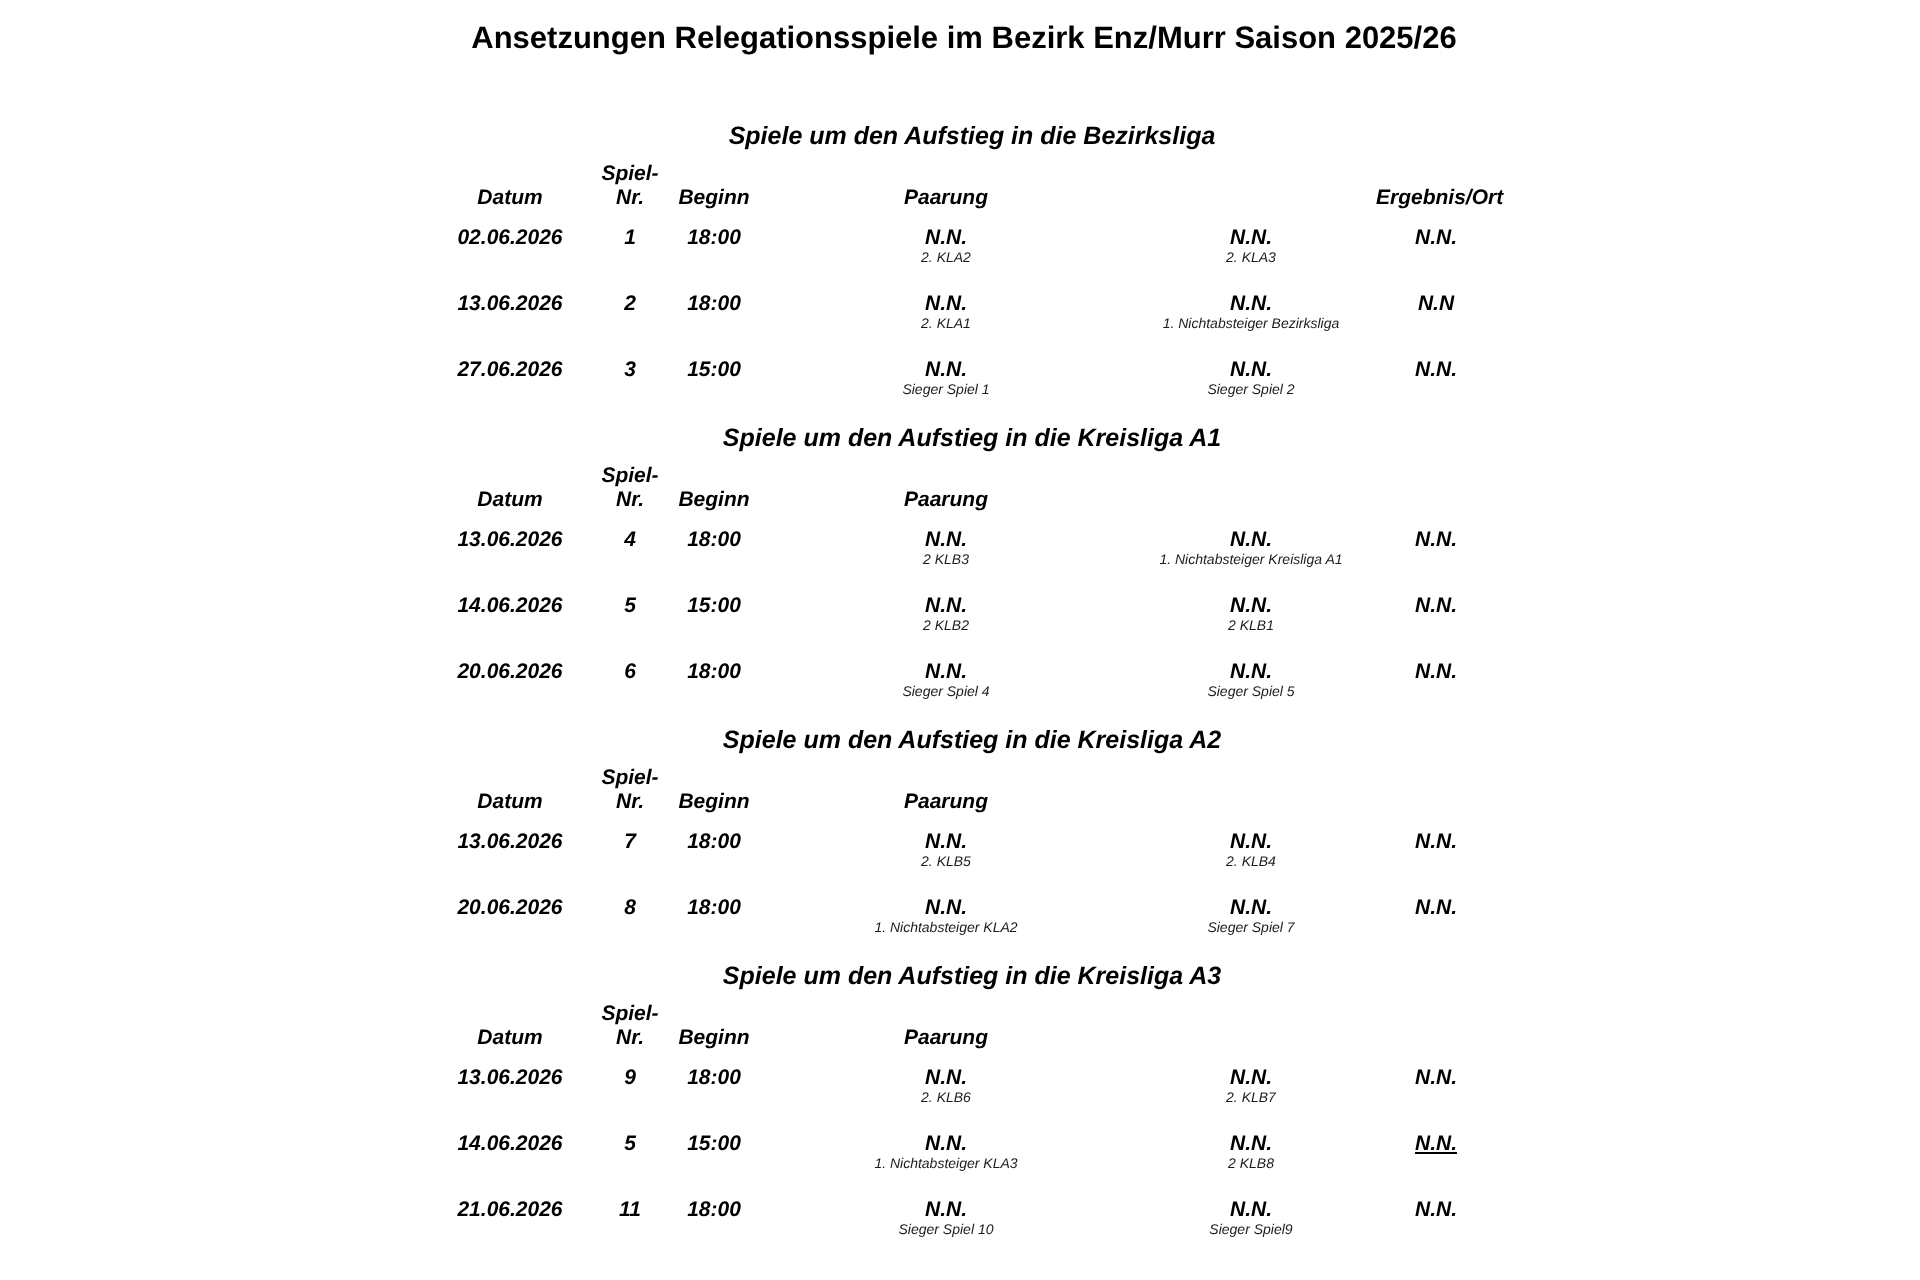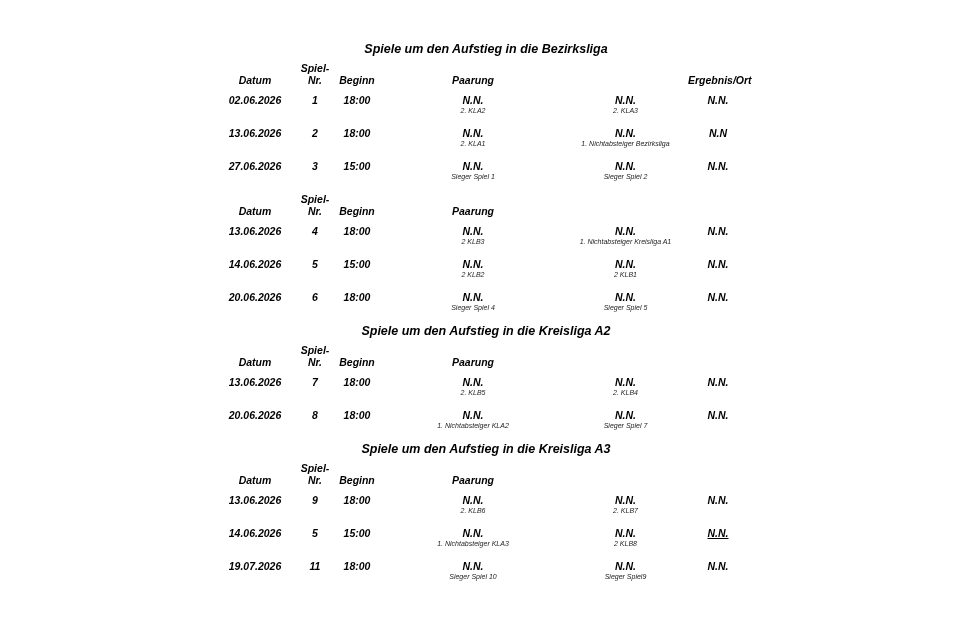--- a/index.html
+++ b/index.html
@@ -67,20 +67,21 @@
     letter-spacing: 0;
     white-space: nowrap;
   }
   .team-cell .name { white-space: nowrap; }
   .res-underline { text-decoration: underline; }
 </style>
 </head>
 <body>
 
 <div class="doc">
+  <div class="page-title">Ansetzungen Relegationsspiele im Bezirk Enz/Murr Saison 2025/26</div>
 
   <div class="content">
 
     <div class="section first">
       <div class="section-heading">Spiele um den Aufstieg in die Bezirksliga</div>
       <div class="grid header-row">
         <div class="cell">Datum</div>
         <div class="cell">
           <div>Spiel-</div>
           <div>Nr.</div>
@@ -131,20 +132,21 @@
         </div>
         <div class="cell team-cell">
           <div class="name">N.N.</div>
           <div class="sub">Sieger Spiel 2</div>
         </div>
         <div class="cell">N.N.</div>
       </div>
     </div>
 
     <div class="section">
+      <div class="section-heading">Spiele um den Aufstieg in die Kreisliga A1</div>
       <div class="grid header-row">
         <div class="cell">Datum</div>
         <div class="cell">
           <div>Spiel-</div>
           <div>Nr.</div>
         </div>
         <div class="cell">Beginn</div>
         <div class="cell">Paarung</div>
         <div class="cell"></div>
         <div class="cell"></div>
@@ -279,21 +281,21 @@
           <div class="sub">1. Nichtabsteiger KLA3</div>
         </div>
         <div class="cell team-cell">
           <div class="name">N.N.</div>
           <div class="sub">2 KLB8</div>
         </div>
         <div class="cell res-underline">N.N.</div>
       </div>
 
       <div class="grid match-row">
-        <div class="cell">19.07.2026</div>
+        <div class="cell">21.06.2026</div>
         <div class="cell">11</div>
         <div class="cell">18:00</div>
         <div class="cell team-cell">
           <div class="name">N.N.</div>
           <div class="sub">Sieger Spiel 10</div>
         </div>
         <div class="cell team-cell">
           <div class="name">N.N.</div>
           <div class="sub">Sieger Spiel9</div>
         </div>

